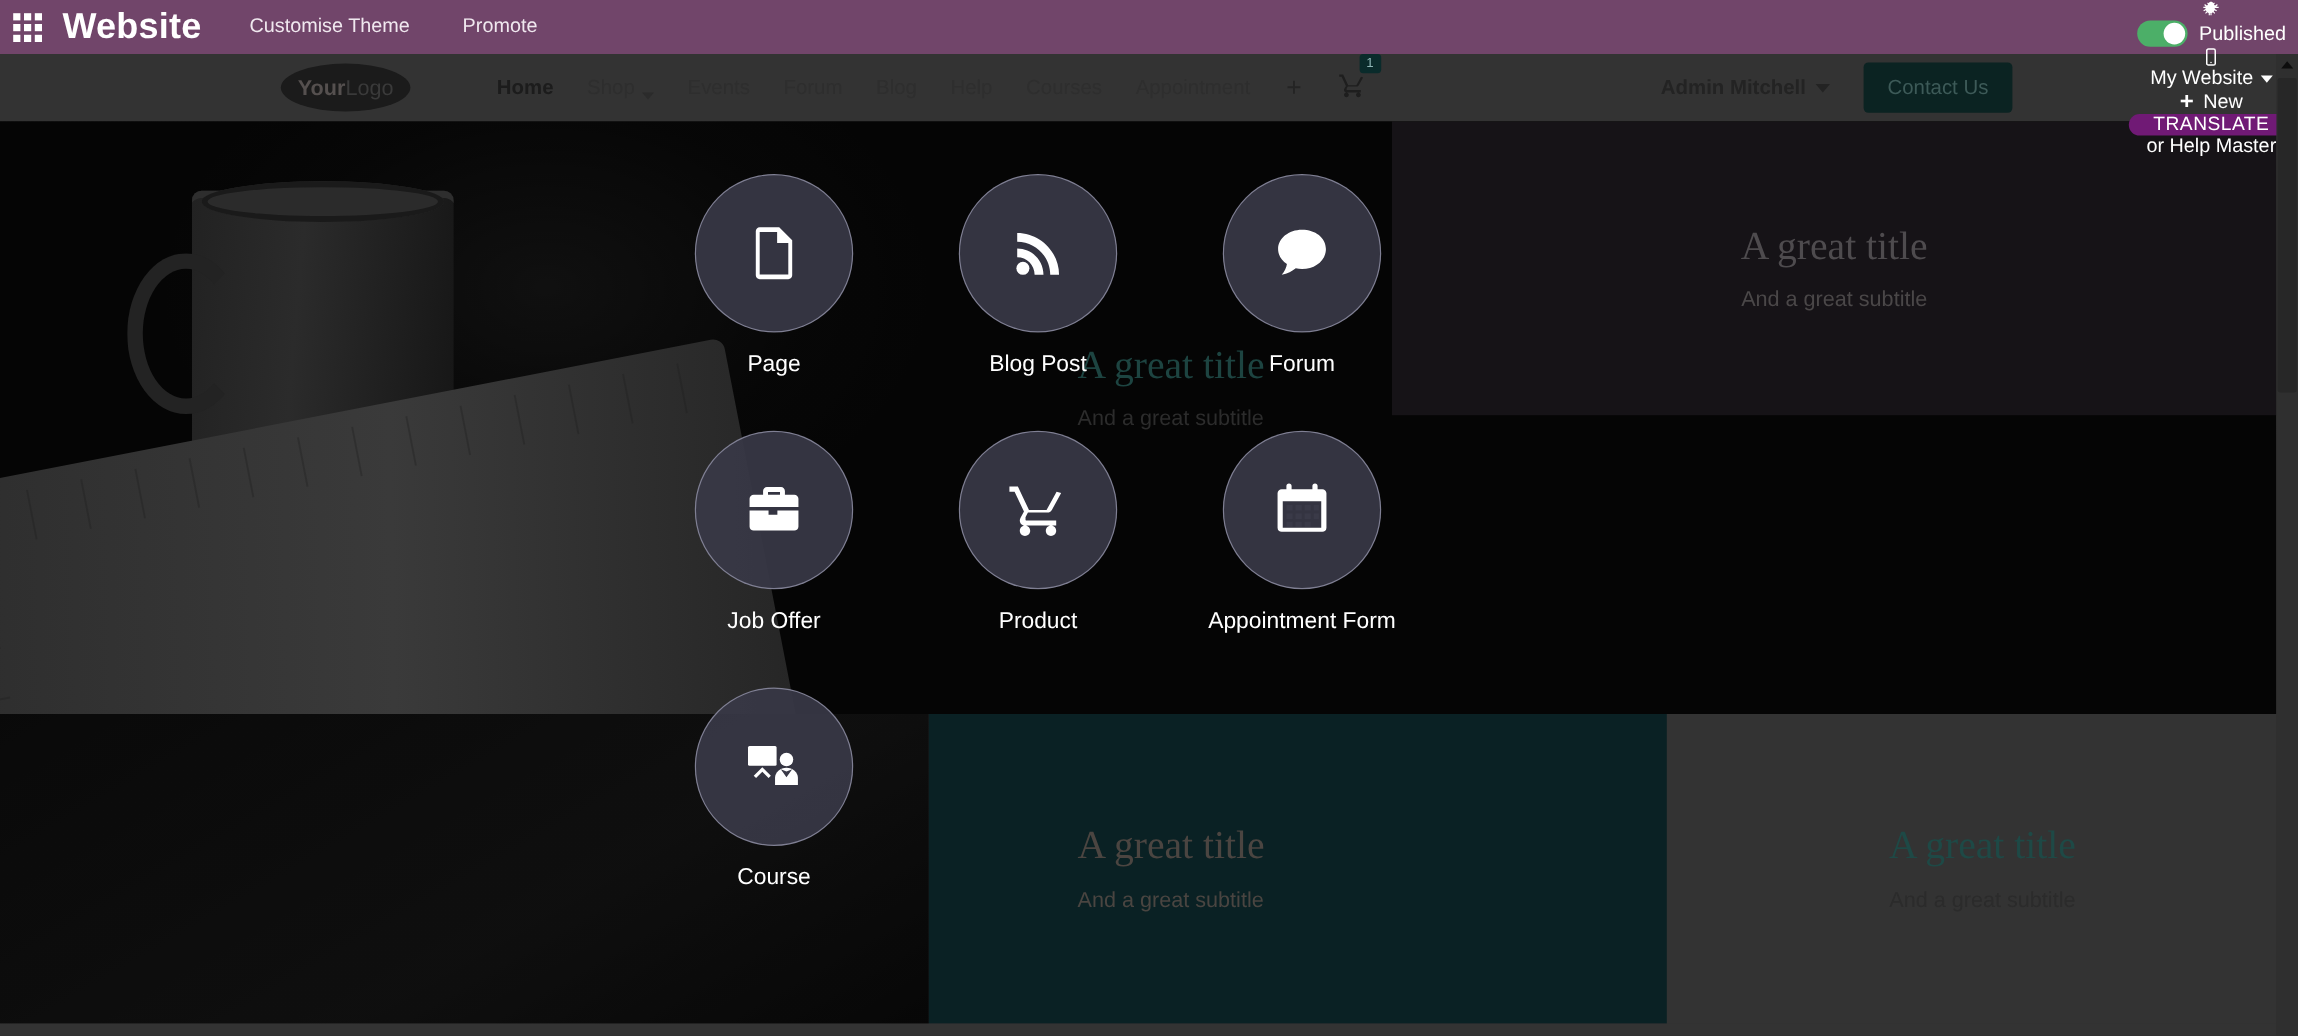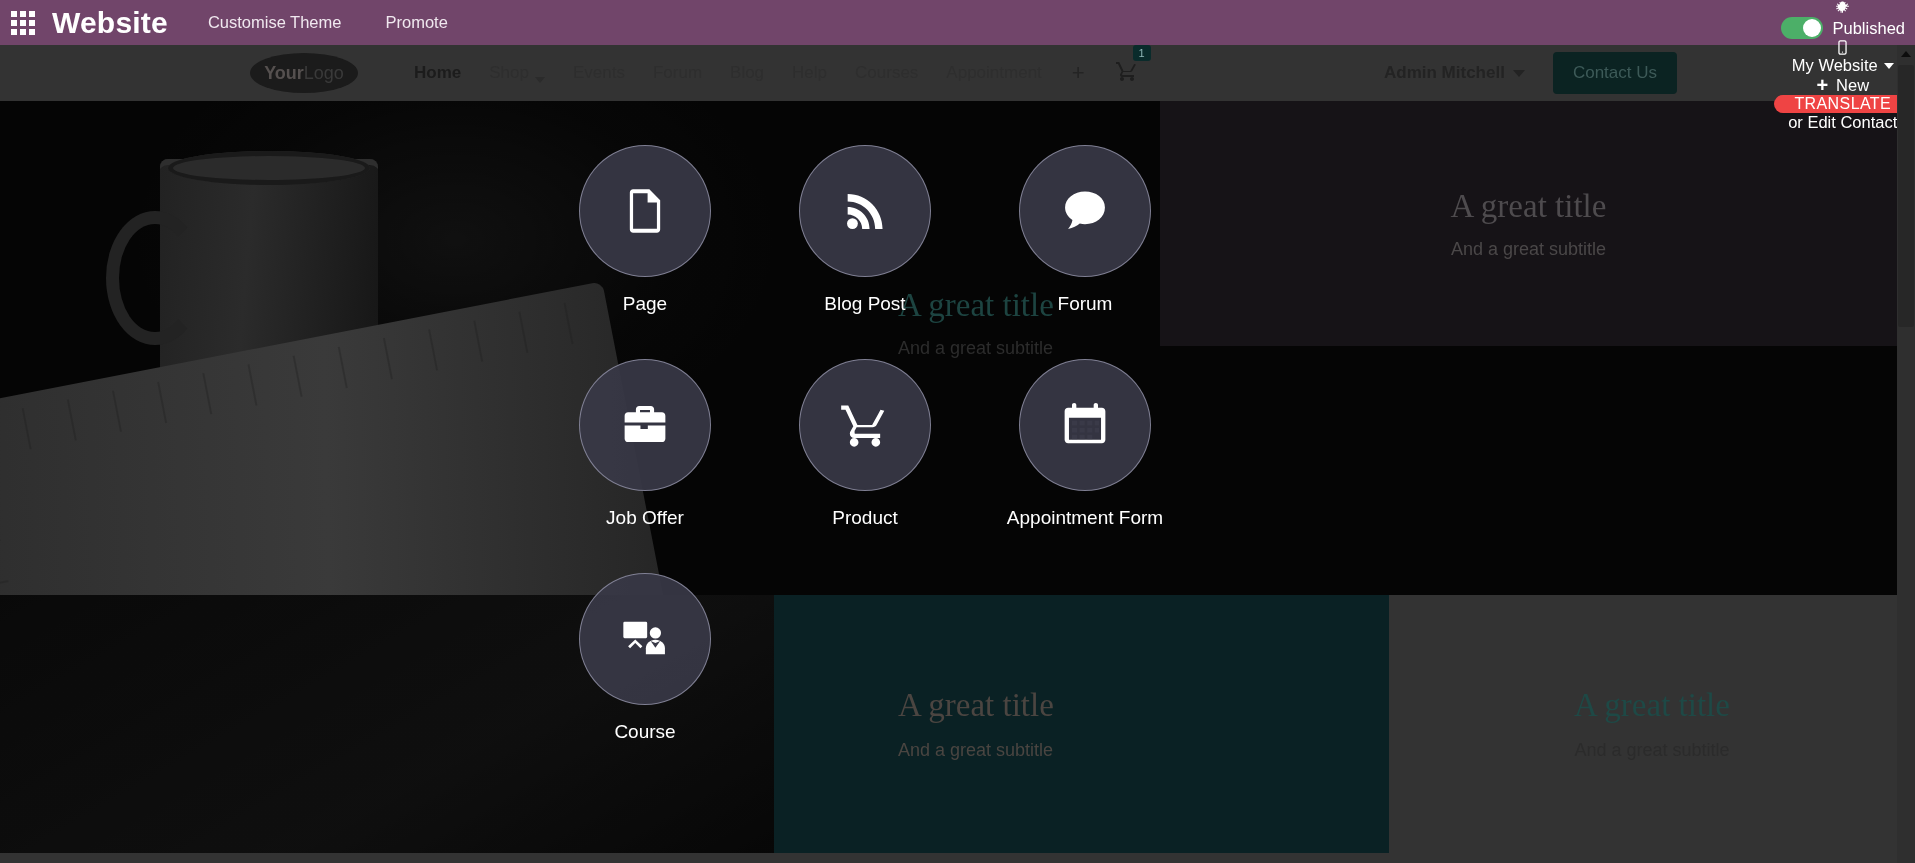--- a/index.html
+++ b/index.html
@@ -73,21 +73,21 @@
     border-top: 6px solid currentColor;
     display: inline-block;
   }
   .new-btn {
     display: flex; align-items: center; gap: 8px;
     padding: 0 16px; height: 45px; cursor: pointer;
     font-size: 16.5px; white-space: nowrap;
   }
   .plus-glyph { font-size: 20px; font-weight: bold; line-height: 1; }
   .translate-btn {
-    background: #ef4444; color: #ffffff;
+    background: #701a75; color: #ffffff;
     height: 45px; display: flex; align-items: center;
     padding: 0 20px; font-size: 16px; cursor: pointer;
     letter-spacing: .4px; white-space: nowrap; border-radius: 10px;
   }
   .edit-master {
     padding: 0 14px; font-size: 16.5px; cursor: pointer; white-space: nowrap;
   }
 
   
   .canvas {
@@ -100,21 +100,21 @@
   
   .site-header {
     position: relative;
     height: 56px;
     background: #333333;
     display: flex; align-items: center;
     padding: 0 0 0 248px;
     z-index: 5;
   }
   .logo {
-    position: absolute; left: 250px; top: 50%; transform: translateY(-50%);
+    position: absolute; left: 234px; top: 50%; transform: translateY(-50%);
     width: 108px; height: 40px;
     border-radius: 50% / 50%;
     background: #1b1b1b;
     display: flex; align-items: center; justify-content: center;
     overflow: hidden;
   }
   .logo-text { font-size: 18px; color: #3a3a3a; white-space: nowrap; }
   .logo-text b { color: #55504f; }
   .site-nav { display: flex; align-items: center; gap: 0px; margin-left: 152px; }
   .nav-link {
@@ -362,21 +362,21 @@
     </div>
     <div class="sys-user">
       <span>My Website</span>
       <span class="caret"></span>
     </div>
     <div class="new-btn">
       <span class="plus-glyph">+</span>
       <span>New</span>
     </div>
     <div class="translate-btn">TRANSLATE</div>
-    <div class="edit-master">or Edit Contact</div>
+    <div class="edit-master">or Help Master</div>
   </div>
 </div>
 
 <div class="canvas">
 
   <div class="site-header">
     <div class="logo">
       <span class="logo-text"><b>Your</b><span>Logo</span></span>
     </div>
     <div class="site-nav">

